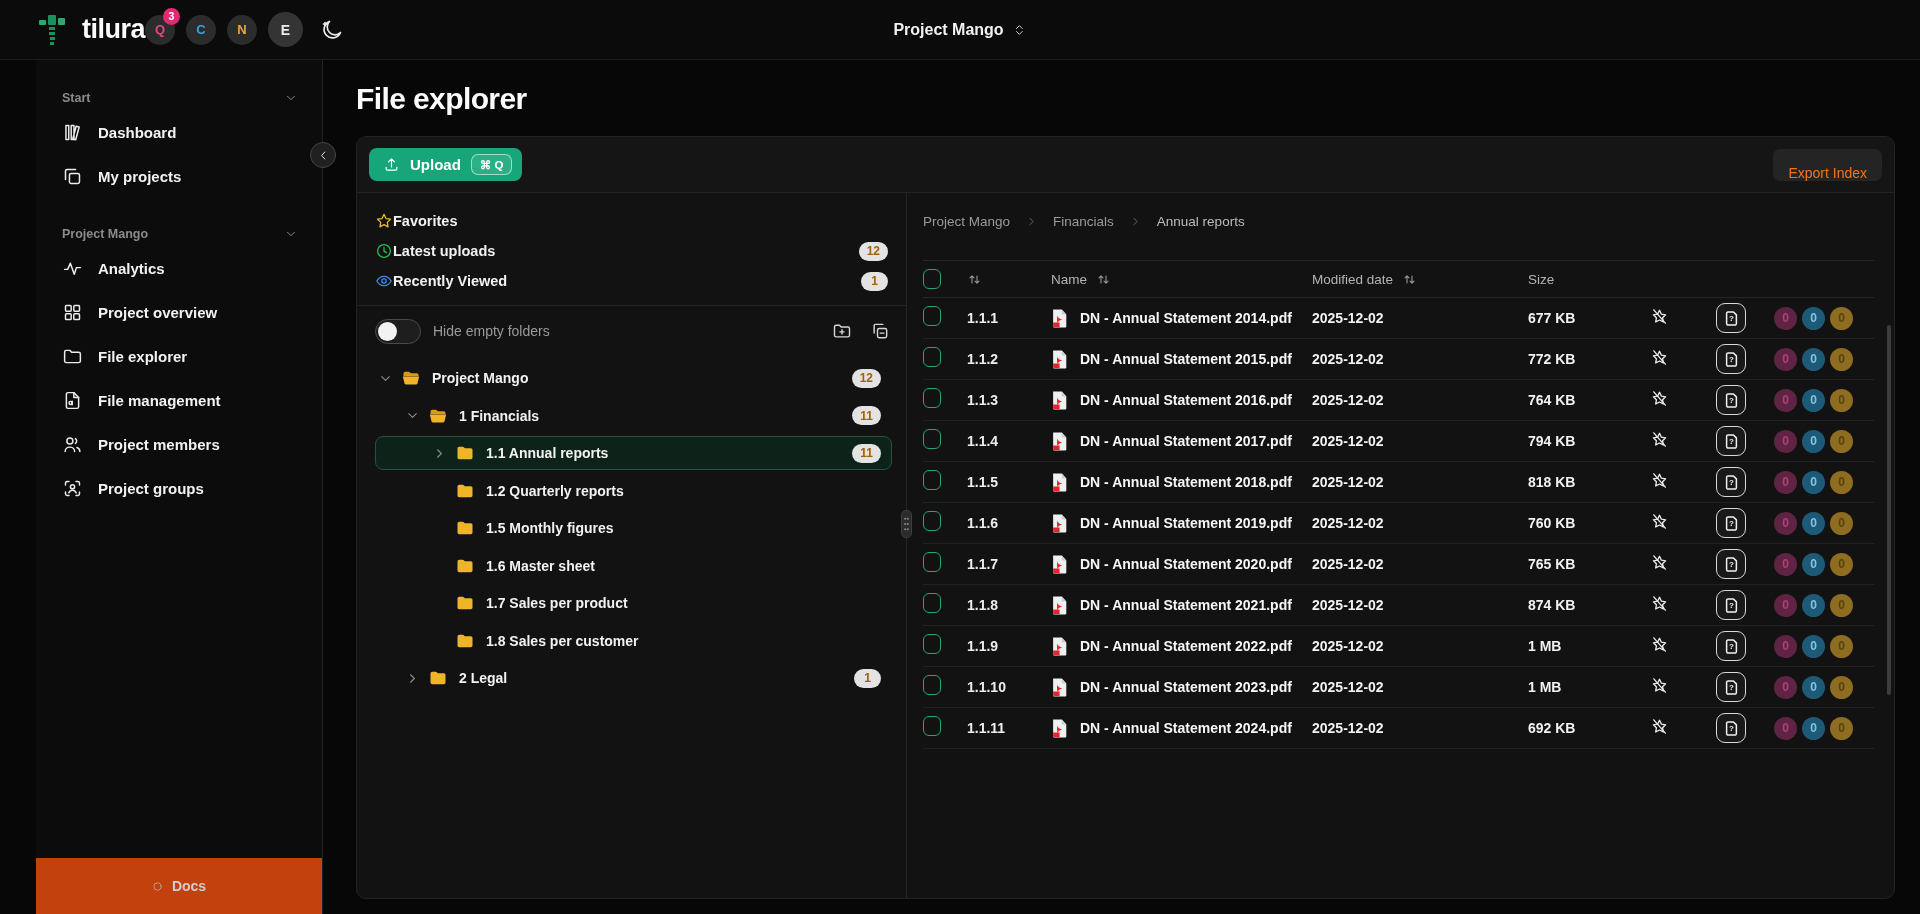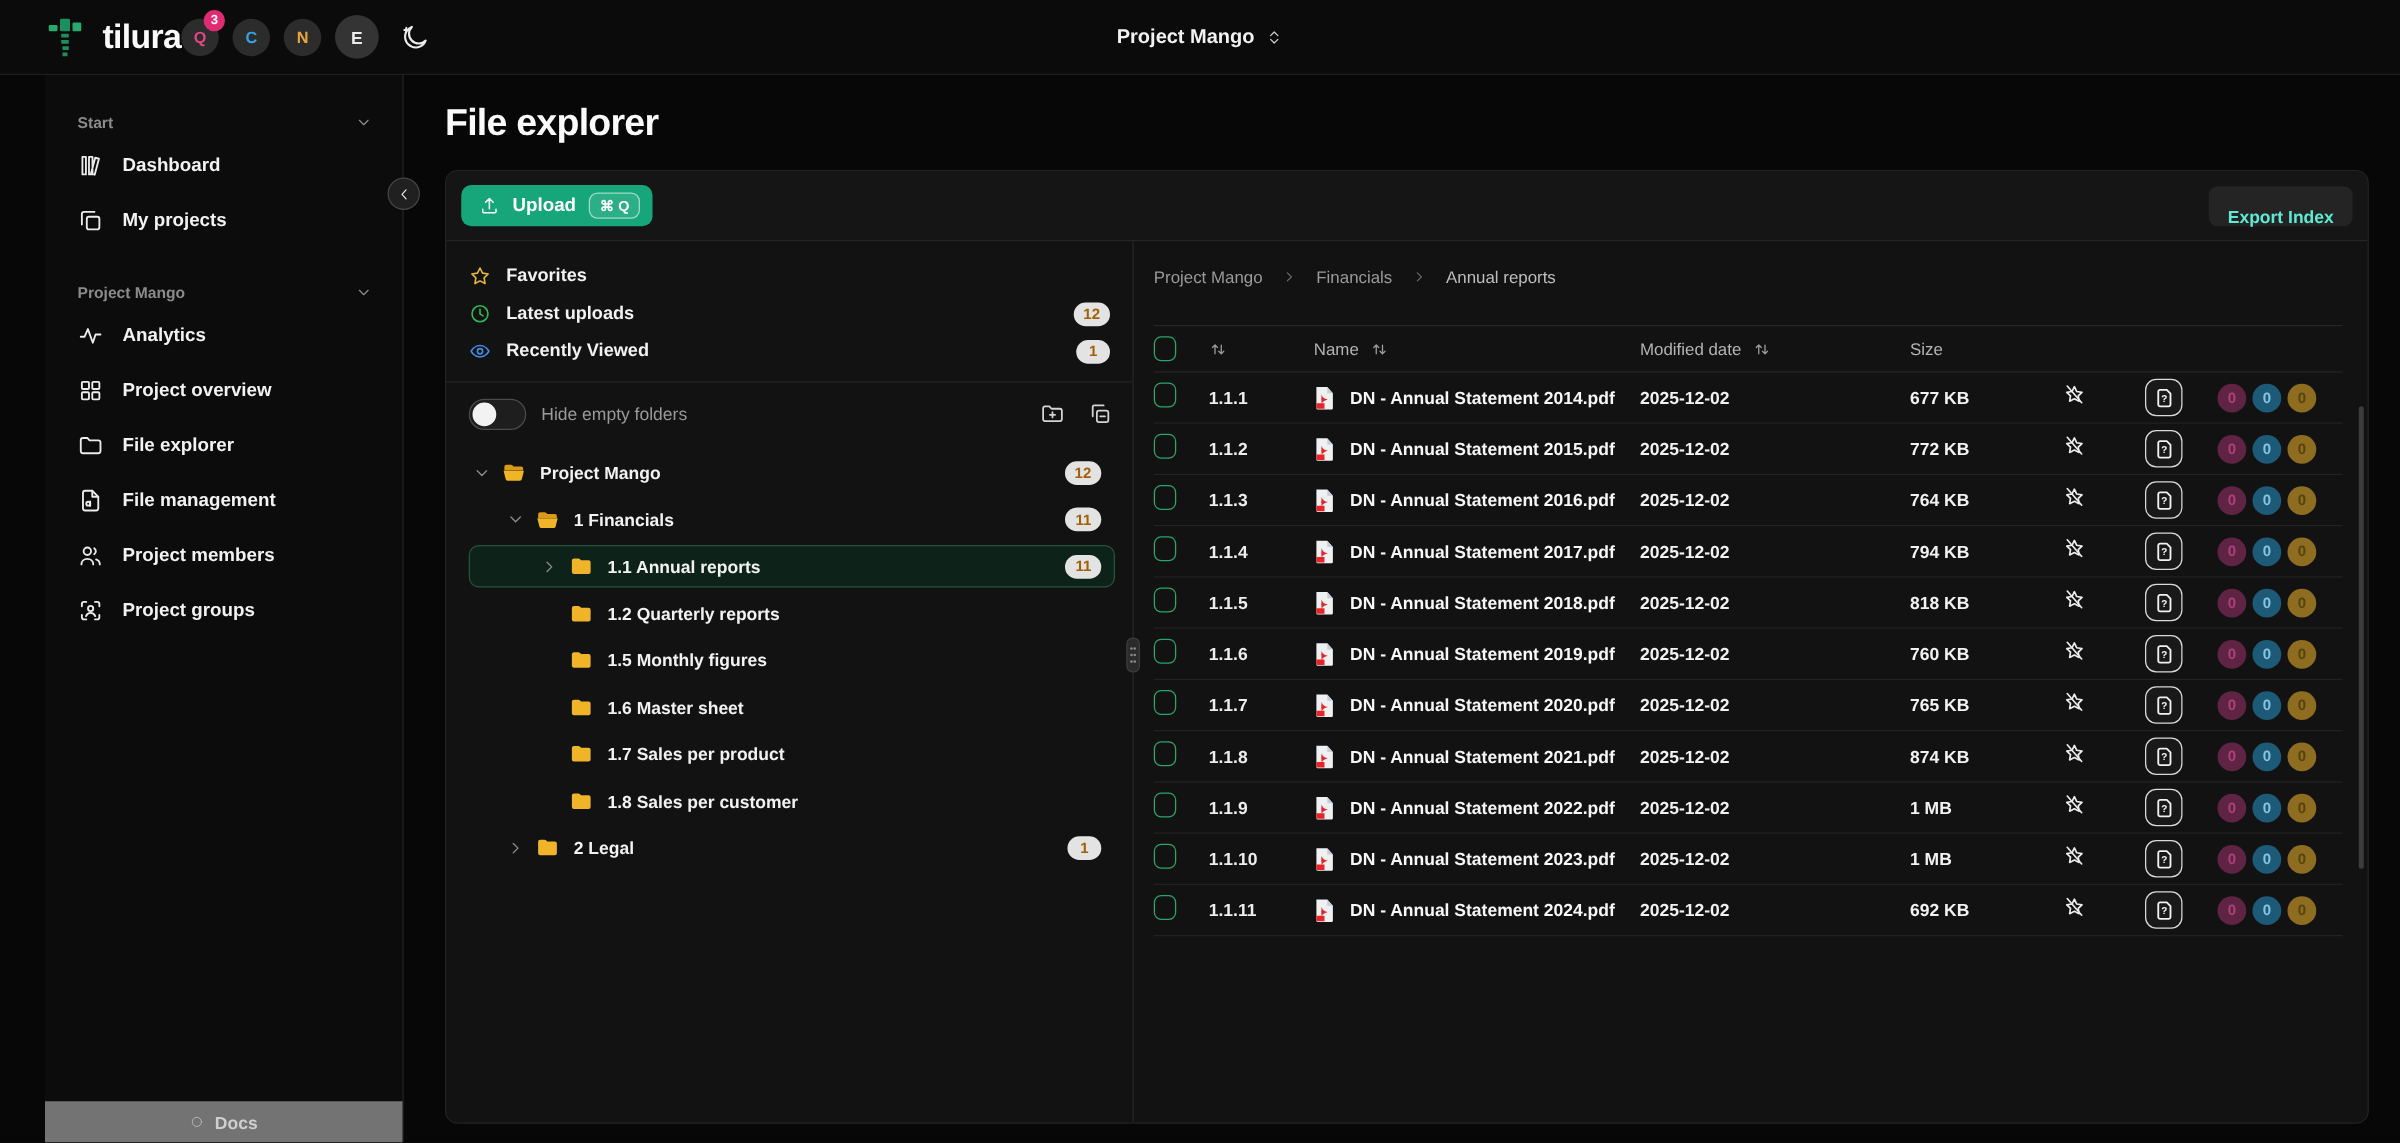--- a/index.html
+++ b/index.html
@@ -34,21 +34,21 @@
   .side-sections { flex:1; padding-top:14px; }
   .side-header { display:flex; align-items:center; justify-content:space-between;
     padding:0 24px 0 26px; height:24px; margin-top:24px; cursor:pointer; }
   .side-section:first-child .side-header { margin-top:12px; }
   .side-header-label { font-size:12.5px; font-weight:600; color:#8b8b8b; }
   .side-header .chev { width:14px; height:14px; color:#8b8b8b; }
   .side-item { display:flex; align-items:center; gap:15px; height:44px; padding-left:26px;
     cursor:pointer; }
   .s-icon { width:21px; height:21px; color:#ececec; }
   .side-item-label { font-size:15px; font-weight:600; color:#f2f2f2; }
-  .docs-row { height:33px; background:#737373; display:flex; align-items:center; justify-content:center;
+  .docs-row { height:56px; background:#c2410c; display:flex; align-items:center; justify-content:center;
     gap:9px; cursor:pointer; }
   .docs-row .icon { width:11px; height:11px; color:#b5b5b5; }
   .docs-label { font-size:14px; font-weight:600; color:#cfcfcf; }
 
   
   .main { flex:1; position:relative; padding:0 25px 0 33px; }
   .collapse-btn { position:absolute; left:-13px; top:82px; width:26px; height:26px; border-radius:50%;
     background:#202020; border:1px solid #454545; color:#eee; display:flex; align-items:center;
     justify-content:center; cursor:pointer; z-index:5; }
   .collapse-btn .icon { width:13px; height:13px; }
@@ -67,27 +67,27 @@
   .search-box { position:absolute; left:50%; transform:translateX(-50%); width:383px; height:34px;
     border:1px solid #1f6b50; border-radius:9px; background:#0f1311; display:flex; align-items:center;
     gap:10px; padding:0 6px 0 12px; }
   .search-box .icon { width:16px; height:16px; color:#2bb183; }
   .search-input { flex:1; background:transparent; border:none; outline:none; color:#f3f3f3;
     font-size:14px; font-weight:600; font-family:"Liberation Sans", sans-serif; }
   .search-input::placeholder { color:#eeeeee; opacity:1; }
   .kbd-dark { border:1px solid #4a4a4a; border-radius:7px; padding:2px 7px; font-size:11px;
     font-weight:600; color:#cfcfcf; background:#141414; }
   .export-btn { margin-left:auto; background:#242424; border:none; border-radius:7px; height:31px;
-    padding:16px 15px; color:#5eead4; font-size:14px; font-weight:700; cursor:pointer;
+    padding:16px 15px; color:#f97316; font-size:14px; font-weight:400; cursor:pointer;
     font-family:"Liberation Sans", sans-serif; }
 
   .content { flex:1; display:flex; min-height:0; }
   
   .tree-pane { width:549px; flex:none; padding:13px 14px 0 18px; }
-  .quick-item { display:flex; align-items:center; gap:12px; height:30px; cursor:pointer;
+  .quick-item { display:flex; align-items:center; height:30px; cursor:pointer;
     padding-right:4px; }
   .q-icon { width:18px; height:18px; }
   .q-icon.star  { color:#e8b931; }
   .q-icon.clock { color:#2bbf55; }
   .q-icon.eye   { color:#3f8fe8; }
   .quick-label { font-size:14.5px; font-weight:600; }
   .pill { margin-left:auto; background:#e3e3e3; color:#a16207; border-radius:10px; min-width:27px;
     height:19px; padding:0 8px; font-size:12px; font-weight:700; display:flex; align-items:center;
     justify-content:center; }
   .pill.hidden { visibility:hidden; }

